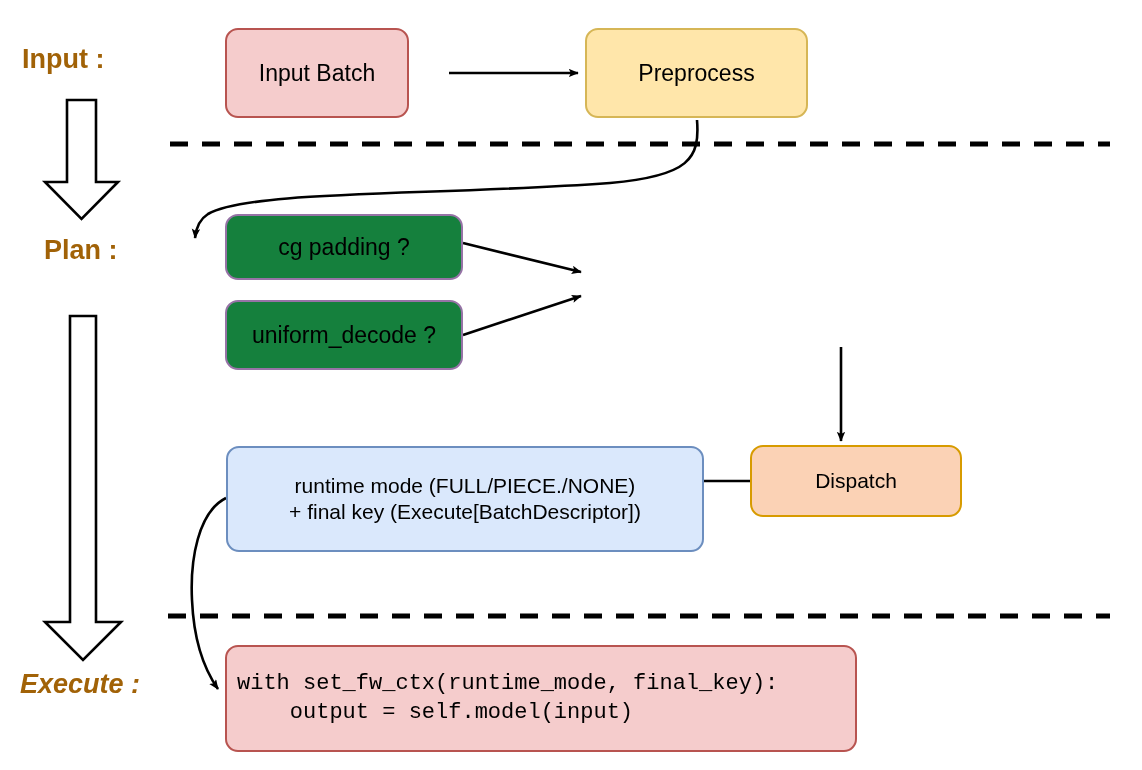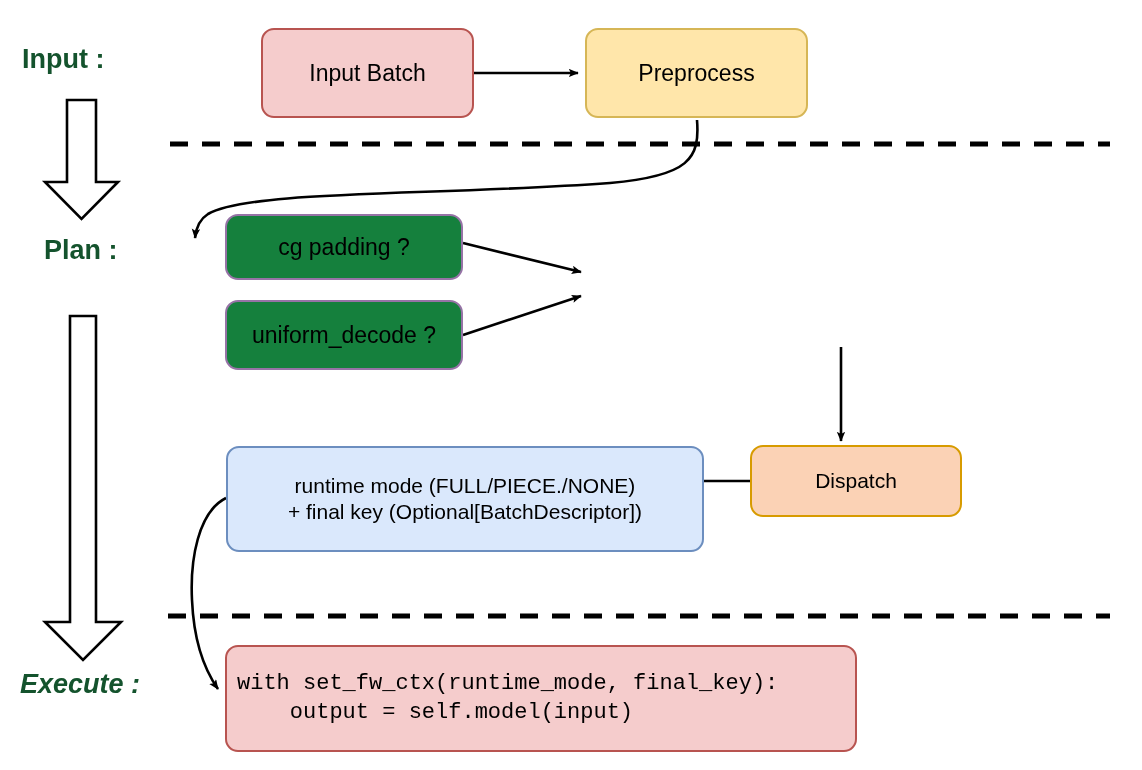--- a/index.html
+++ b/index.html
@@ -15,21 +15,21 @@
     width: 1142px;
     height: 770px;
     background: #ffffff;
     overflow: hidden;
   }
   .stage-label {
     position: absolute;
     font-family: "Liberation Sans", sans-serif;
     font-weight: bold;
     font-size: 27px;
-    color: #14532d;
+    color: #a16207;
     white-space: nowrap;
     letter-spacing: 0px;
   }
   .node {
     position: absolute;
     box-sizing: border-box;
     border-radius: 13px;
     border-width: 2px;
     border-style: solid;
     display: flex;
@@ -102,21 +102,21 @@
 
     <line x1="463" y1="335" x2="581" y2="296" stroke="#000000" stroke-width="2.6" marker-end="url(#ah)"></line>
 
     <line x1="841" y1="347" x2="841" y2="441" stroke="#000000" stroke-width="2.6" marker-end="url(#ah)"></line>
 
     <line x1="750" y1="481" x2="634" y2="481" stroke="#000000" stroke-width="2.6" marker-end="url(#ah)"></line>
 
     <path d="M226,498 C198,512 190,560 192,600 C194,646 206,672 218,689" fill="none" stroke="#000000" stroke-width="2.6" marker-end="url(#ah)"></path>
   </svg>
 
-  <div class="node pink z-mid" style="left:225px; top:28px; width:213px; height:90px;margin-left:36px;">
+  <div class="node pink z-mid" style="left:225px; top:28px; width:184px; height:90px;">
     <span>Input Batch</span>
   </div>
 
   <div class="node yellow z-mid" style="left:585px; top:28px; width:223px; height:90px;">
     <span>Preprocess</span>
   </div>
 
   <div class="node purple z-mid" style="left:225px; top:214px; width:238px; height:66px;">
     <span>cg padding ?</span>
   </div>
@@ -126,21 +126,21 @@
   </div>
 
 
 
   <div class="node orange-dark z-over" style="left:750px; top:445px; width:212px; height:72px; font-size:21px;">
     <span>Dispatch</span>
   </div>
 
   <div class="node blue z-mid" style="left:226px; top:446px; width:478px; height:106px; flex-direction:column; font-size:21px;">
     <span>runtime mode (FULL/PIECE./NONE)</span>
-    <span>+ final key (Optional[BatchDescriptor])</span>
+    <span>+ final key (Execute[BatchDescriptor])</span>
   </div>
 
   <div class="node pink code z-mid" style="left:225px; top:645px; width:632px; height:107px; flex-direction:column; align-items:flex-start; justify-content:center;">
     <span>with set_fw_ctx(runtime_mode, final_key):</span>
     <span>    output = self.model(input)</span>
   </div>
 
 </div>
 
 </body></html>

